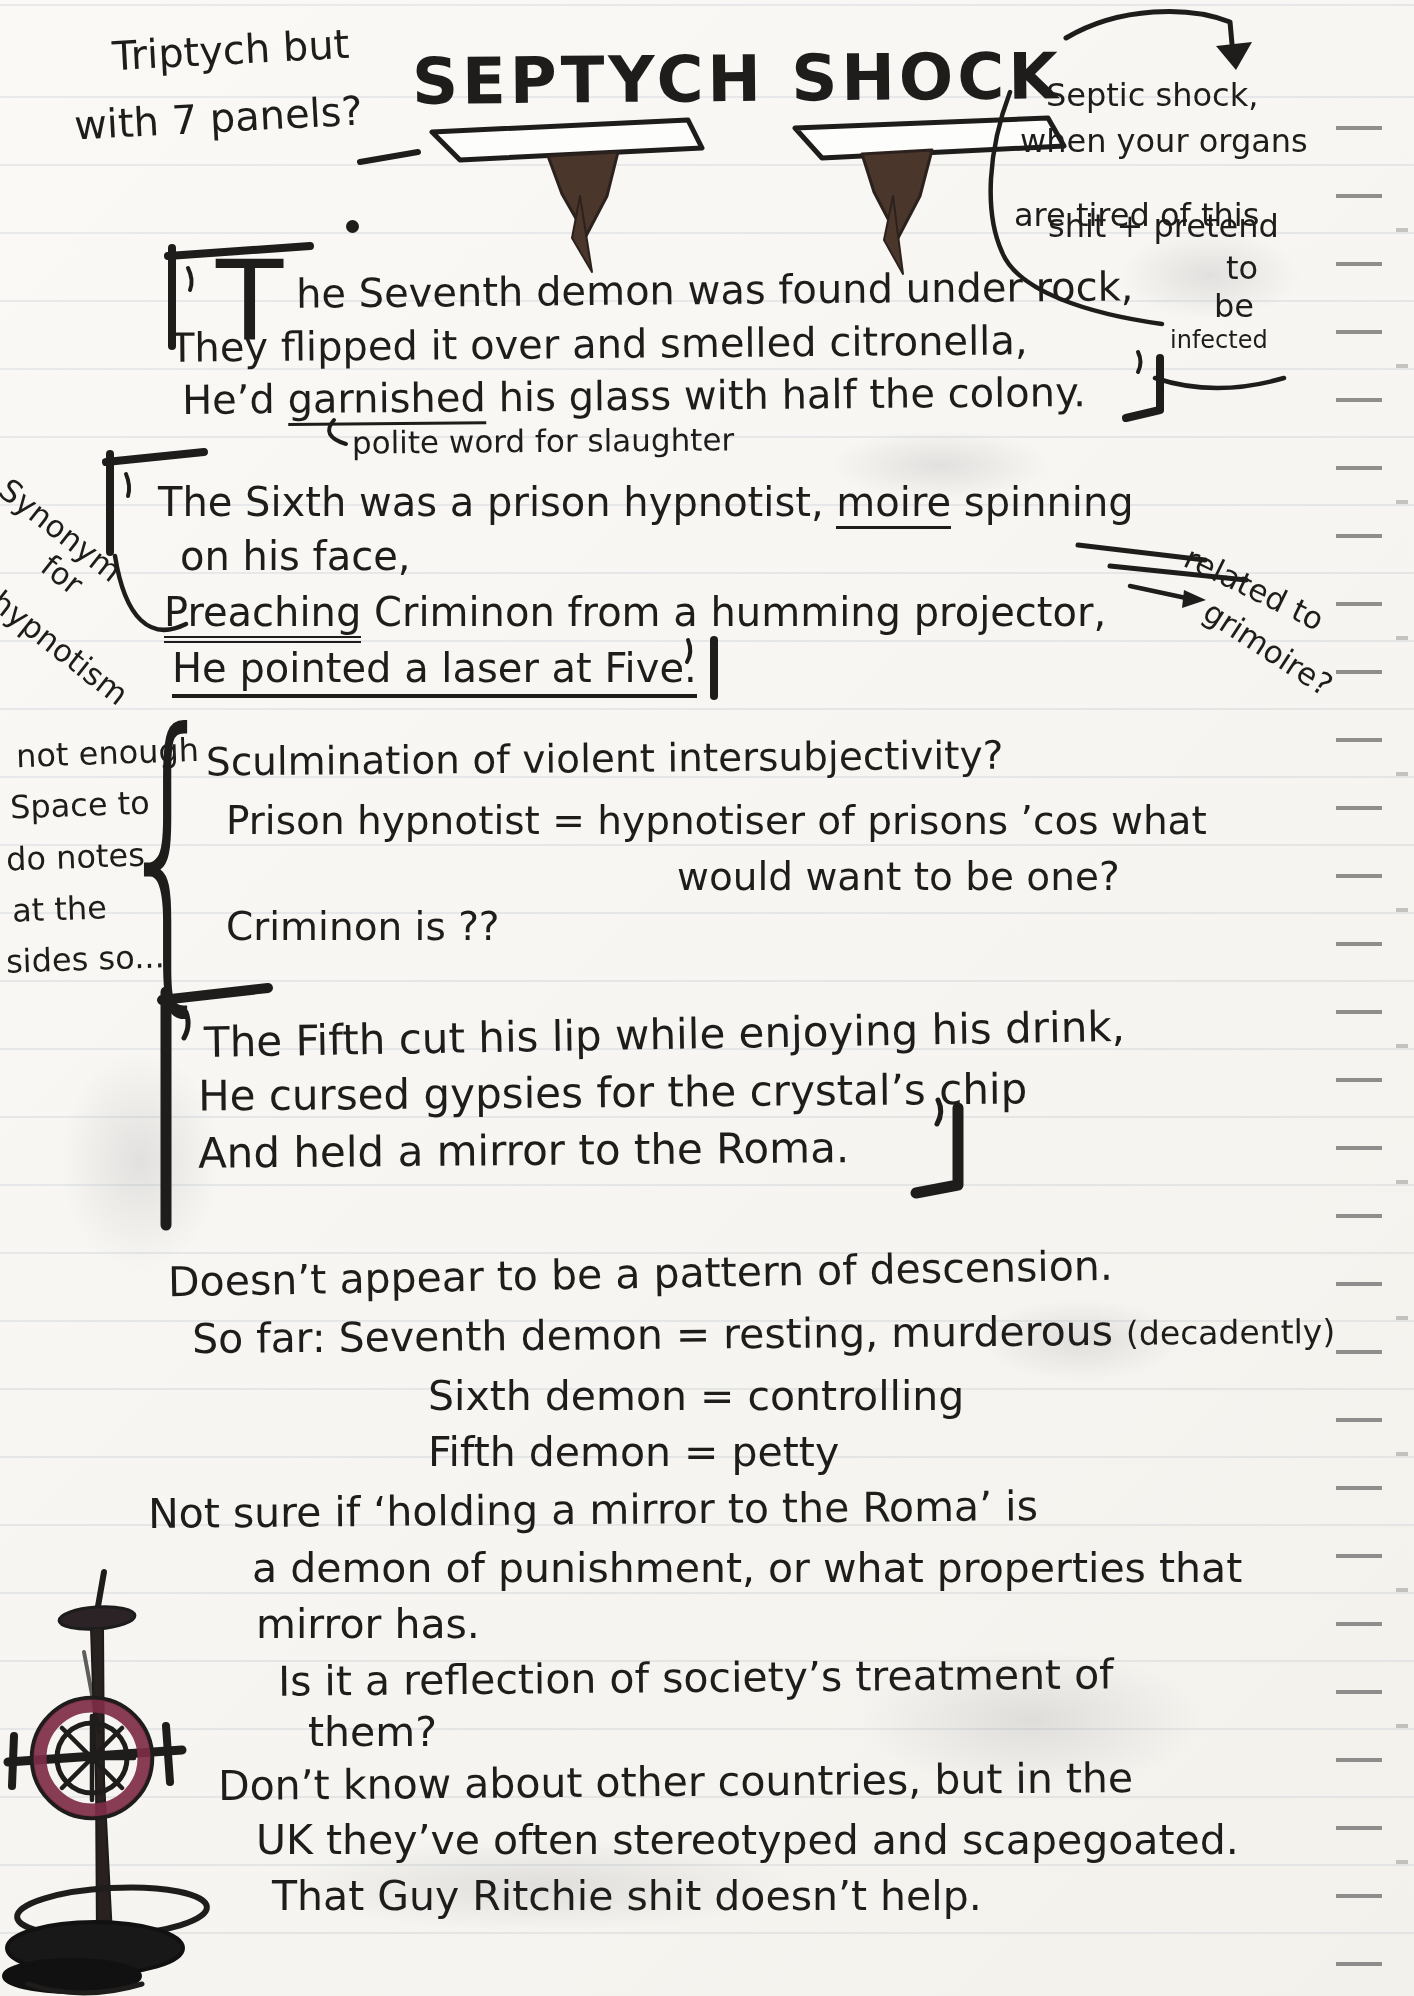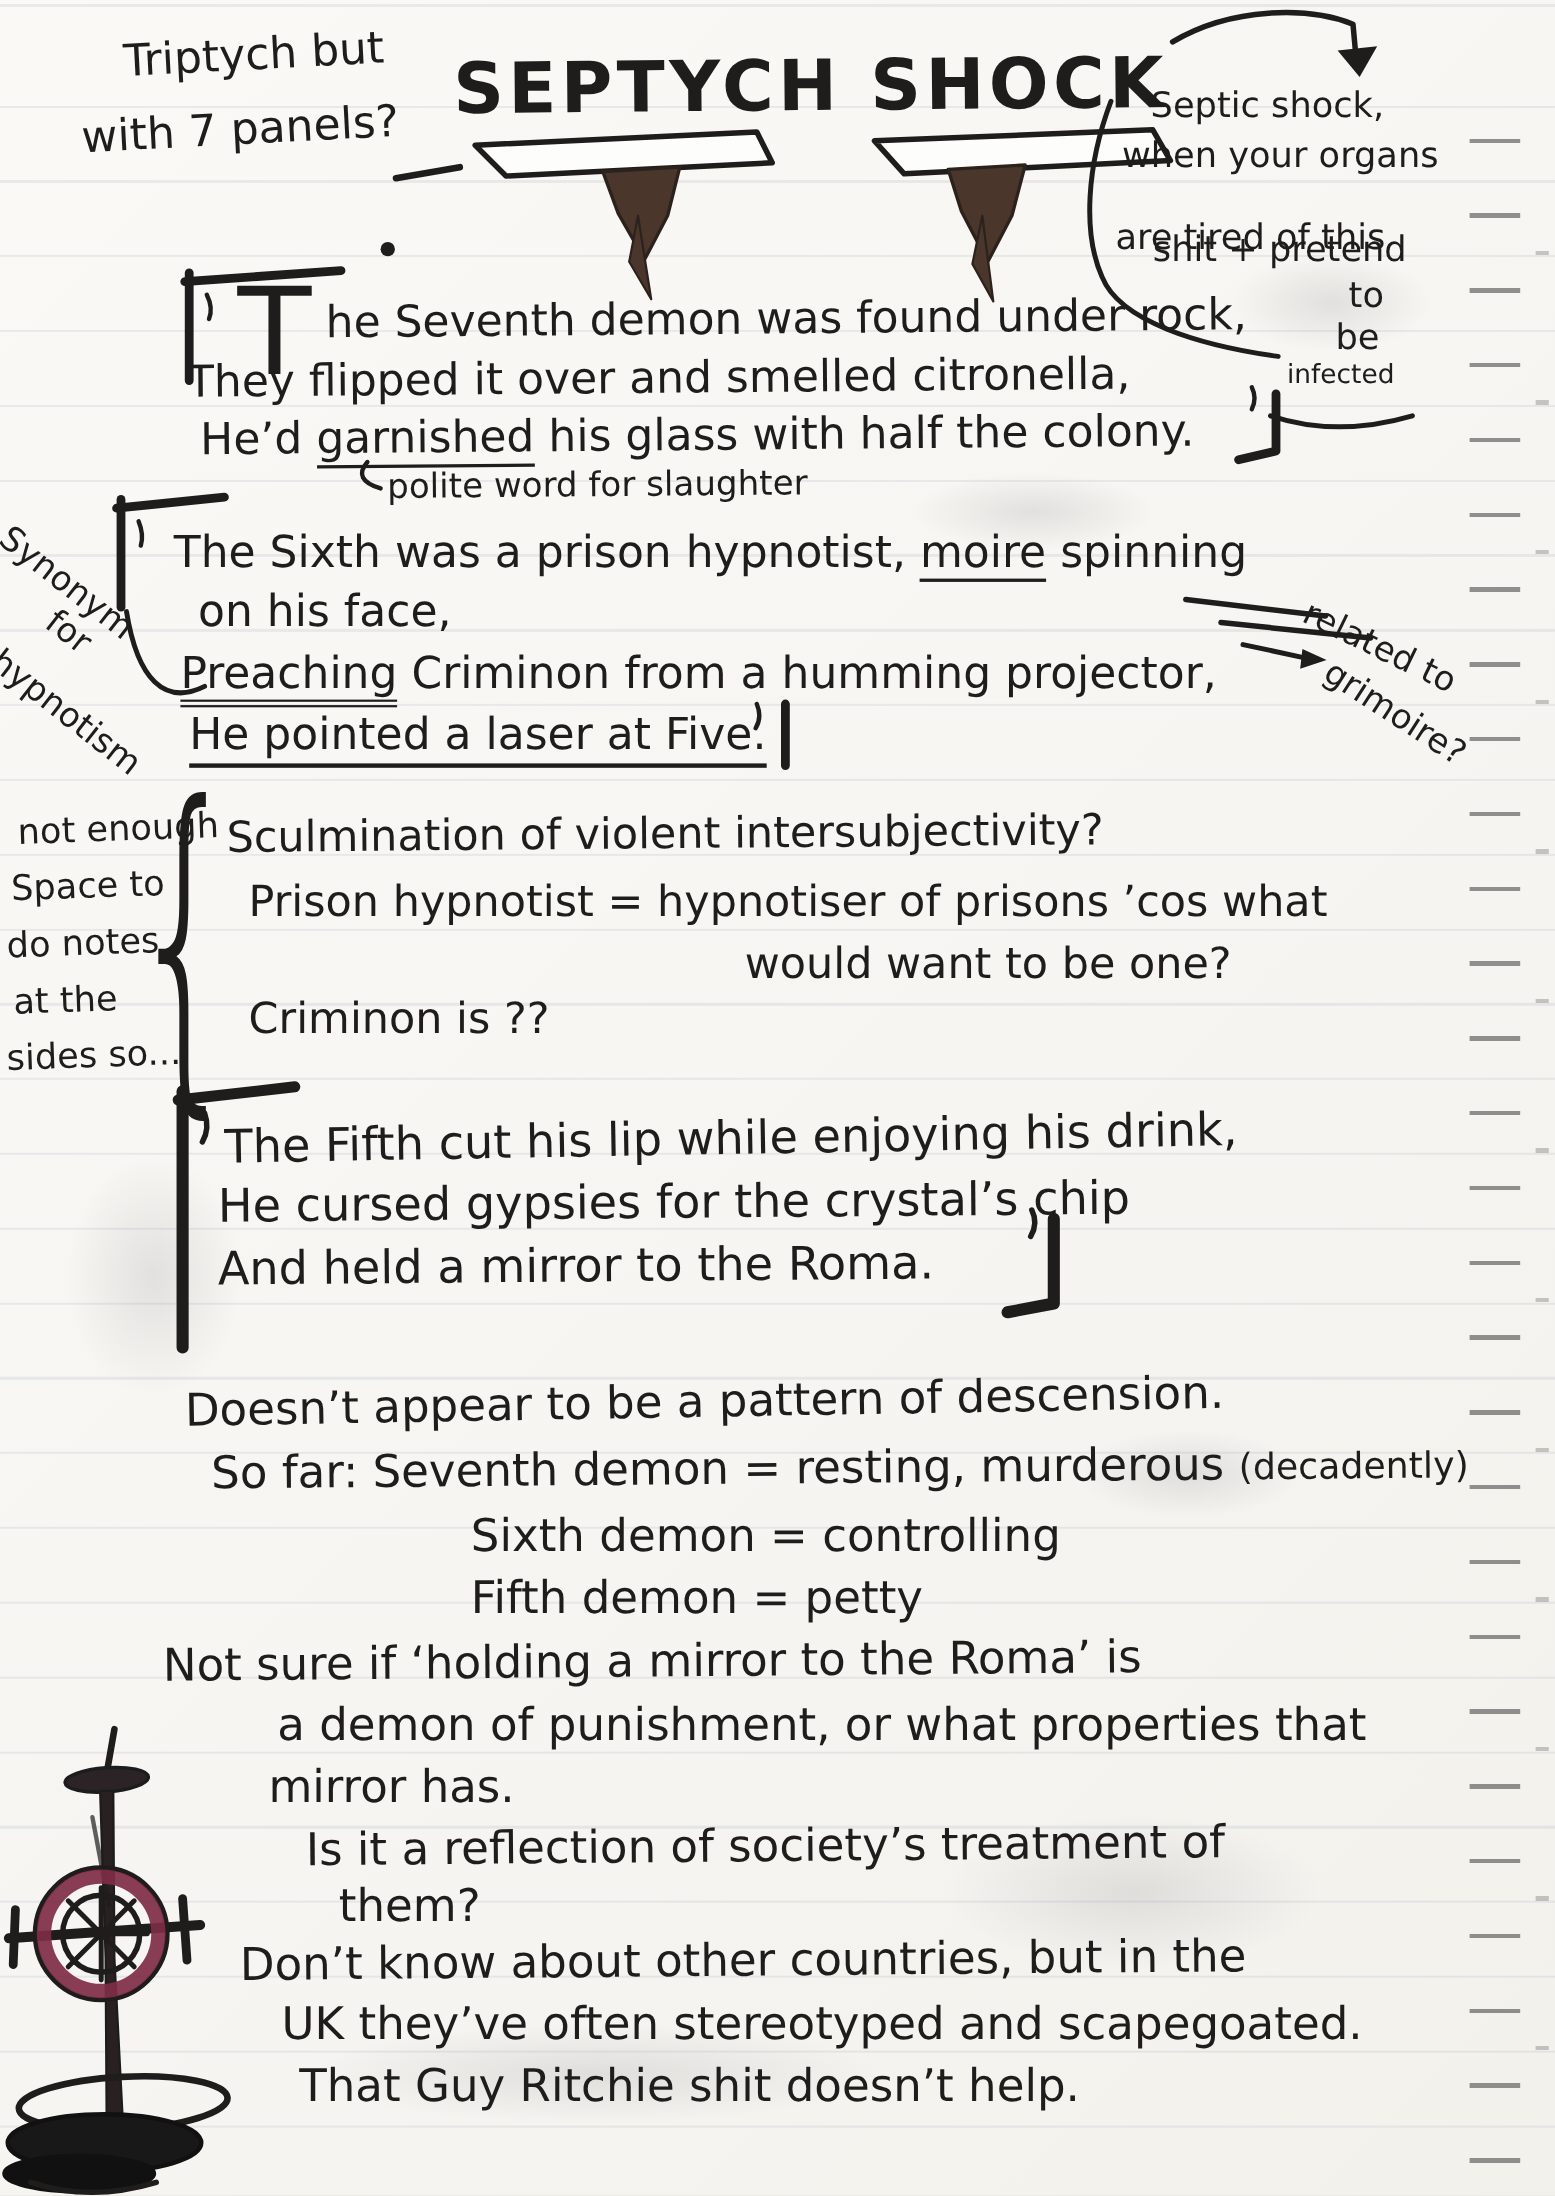--- a/index.html
+++ b/index.html
@@ -197,21 +197,21 @@
   <div>
     <div class="hw" style="left:168px;top:1252px;font-size:41px;transform:rotate(-1deg);">Doesn’t appear to be a pattern of descension.</div>
     <div class="hw" style="left:192px;top:1312px;font-size:41px;transform:rotate(-.5deg);"><span>So far: Seventh demon = resting, murderous </span><span style="font-size:33px;">(decadently)</span></div>
     <div class="hw" style="left:428px;top:1374px;font-size:41px;">Sixth demon = controlling</div>
     <div class="hw" style="left:428px;top:1430px;font-size:41px;">Fifth demon = petty</div>
   </div>
 
   <div>
     <div class="hw" style="left:148px;top:1488px;font-size:41px;transform:rotate(-.5deg);">Not sure if ‘holding a mirror to the Roma’ is</div>
     <div class="hw" style="left:252px;top:1546px;font-size:41px;">a demon of punishment, or what properties that</div>
-    <div class="hw" style="left:244px;top:1602px;font-size:41px;">mirror has.</div>
+    <div class="hw" style="left:256px;top:1602px;font-size:41px;">mirror has.</div>
     <div class="hw" style="left:278px;top:1656px;font-size:41px;transform:rotate(-.5deg);">Is it a reflection of society’s treatment of</div>
     <div class="hw" style="left:308px;top:1710px;font-size:41px;">them?</div>
   </div>
 
   <div>
     <div class="hw" style="left:218px;top:1760px;font-size:41px;transform:rotate(-.5deg);">Don’t know about other countries, but in the</div>
     <div class="hw" style="left:256px;top:1818px;font-size:41px;">UK they’ve often stereotyped and scapegoated.</div>
     <div class="hw" style="left:272px;top:1874px;font-size:41px;">That Guy Ritchie shit doesn’t help.</div>
   </div>
 </div>

